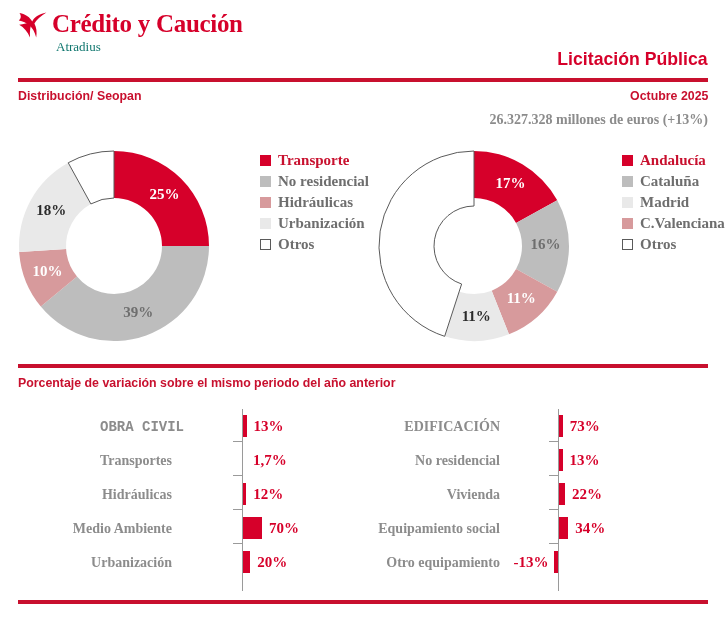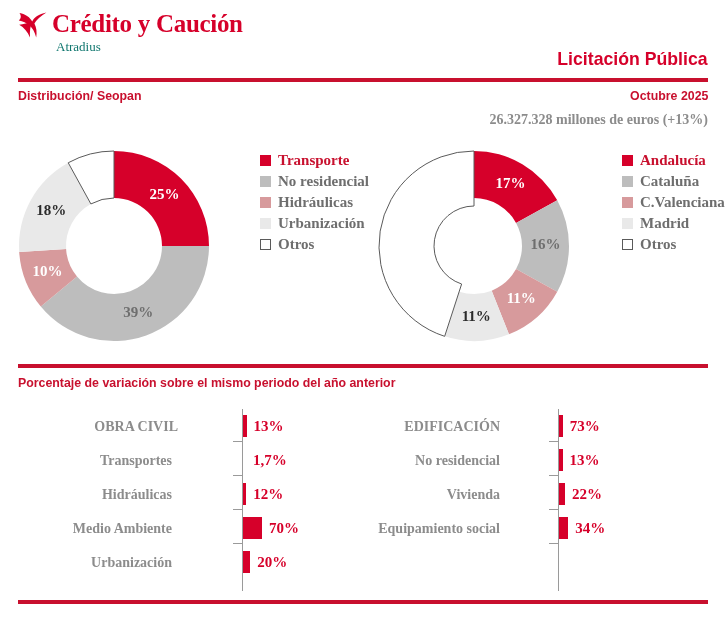--- a/index.html
+++ b/index.html
@@ -186,40 +186,40 @@
   <div class="legend" style="left:586px;top:150px;">
     <div class="legend-row">
       <span class="legend-sw" style="background:#D6002A"></span>
       <span class="legend-txt red">Andalucía</span>
     </div>
     <div class="legend-row">
       <span class="legend-sw" style="background:#BDBDBD"></span>
       <span class="legend-txt">Cataluña</span>
     </div>
     <div class="legend-row">
+      <span class="legend-sw" style="background:#E9E9E9"></span>
+      <span class="legend-txt">Madrid</span>
+    </div>
+    <div class="legend-row">
       <span class="legend-sw" style="background:#D79A9C"></span>
       <span class="legend-txt">C.Valenciana</span>
-    </div>
-    <div class="legend-row">
-      <span class="legend-sw" style="background:#E9E9E9"></span>
-      <span class="legend-txt">Madrid</span>
     </div>
     <div class="legend-row">
       <span class="legend-sw outline"></span>
       <span class="legend-txt">Otros</span>
     </div>
   </div>
 
   <div class="rule rule-mid"></div>
   <div class="var-title">Porcentaje de variación sobre el mismo periodo del año anterior</div>
 
   <div class="barpanel bp-left">
       <div class="axis" style="left: 242px;"></div>
       <div class="bar-row" style="top: 6px; left: 0px; width: 100%;">
-        <div class="bar-cat" style="left: 6px; width: 172px;">OBRA CIVIL</div>
+        <div class="bar-cat" style="left: 12px; width: 172px; font-family: Liberation Mono, monospace;">OBRA CIVIL</div>
         <div class="bar-rect" style="width: 3.5px; left: 243px;"></div>
         <div class="bar-val" style="left: 253.51px;">13%</div>
       </div>
       <div class="tick" style="left: 233px; top: 36px;"></div>
       <div class="bar-row" style="top: 40px; left: 0px; width: 100%;">
         <div class="bar-cat" style="left: 0px; width: 172px;">Transportes</div>
         <div class="bar-val" style="left: 253px;">1,7%</div>
       </div>
       <div class="tick" style="left: 233px; top: 70px;"></div>
       <div class="bar-row" style="top: 74px; left: 0px; width: 100%;">
@@ -259,16 +259,21 @@
         <div class="bar-rect" style="width: 5.9px; left: 239px;"></div>
         <div class="bar-val" style="left: 251.94px;">22%</div>
       </div>
       <div class="tick" style="left: 229px; top: 104px;"></div>
       <div class="bar-row" style="top: 108px; left: 0px; width: 100%;">
         <div class="bar-cat" style="left: 0px; width: 180px;">Equipamiento social</div>
         <div class="bar-rect" style="width: 9.2px; left: 239px;"></div>
         <div class="bar-val" style="left: 255.18px;">34%</div>
       </div>
       <div class="tick" style="left: 229px; top: 138px;"></div>
+      <div class="bar-row" style="top: 142px; left: 0px; width: 100%;">
+        <div class="bar-cat" style="left: 0px; width: 180px;">Otro equipamiento</div>
+        <div class="bar-rect" style="width: 3.5px; left: 234.49px;"></div>
+        <div class="bar-val" style="left: 182.49px; width: 46px; text-align: right;">-13%</div>
+      </div>
     </div>
 
   <div class="rule rule-bot"></div>
 </div>
 
 </body></html>

